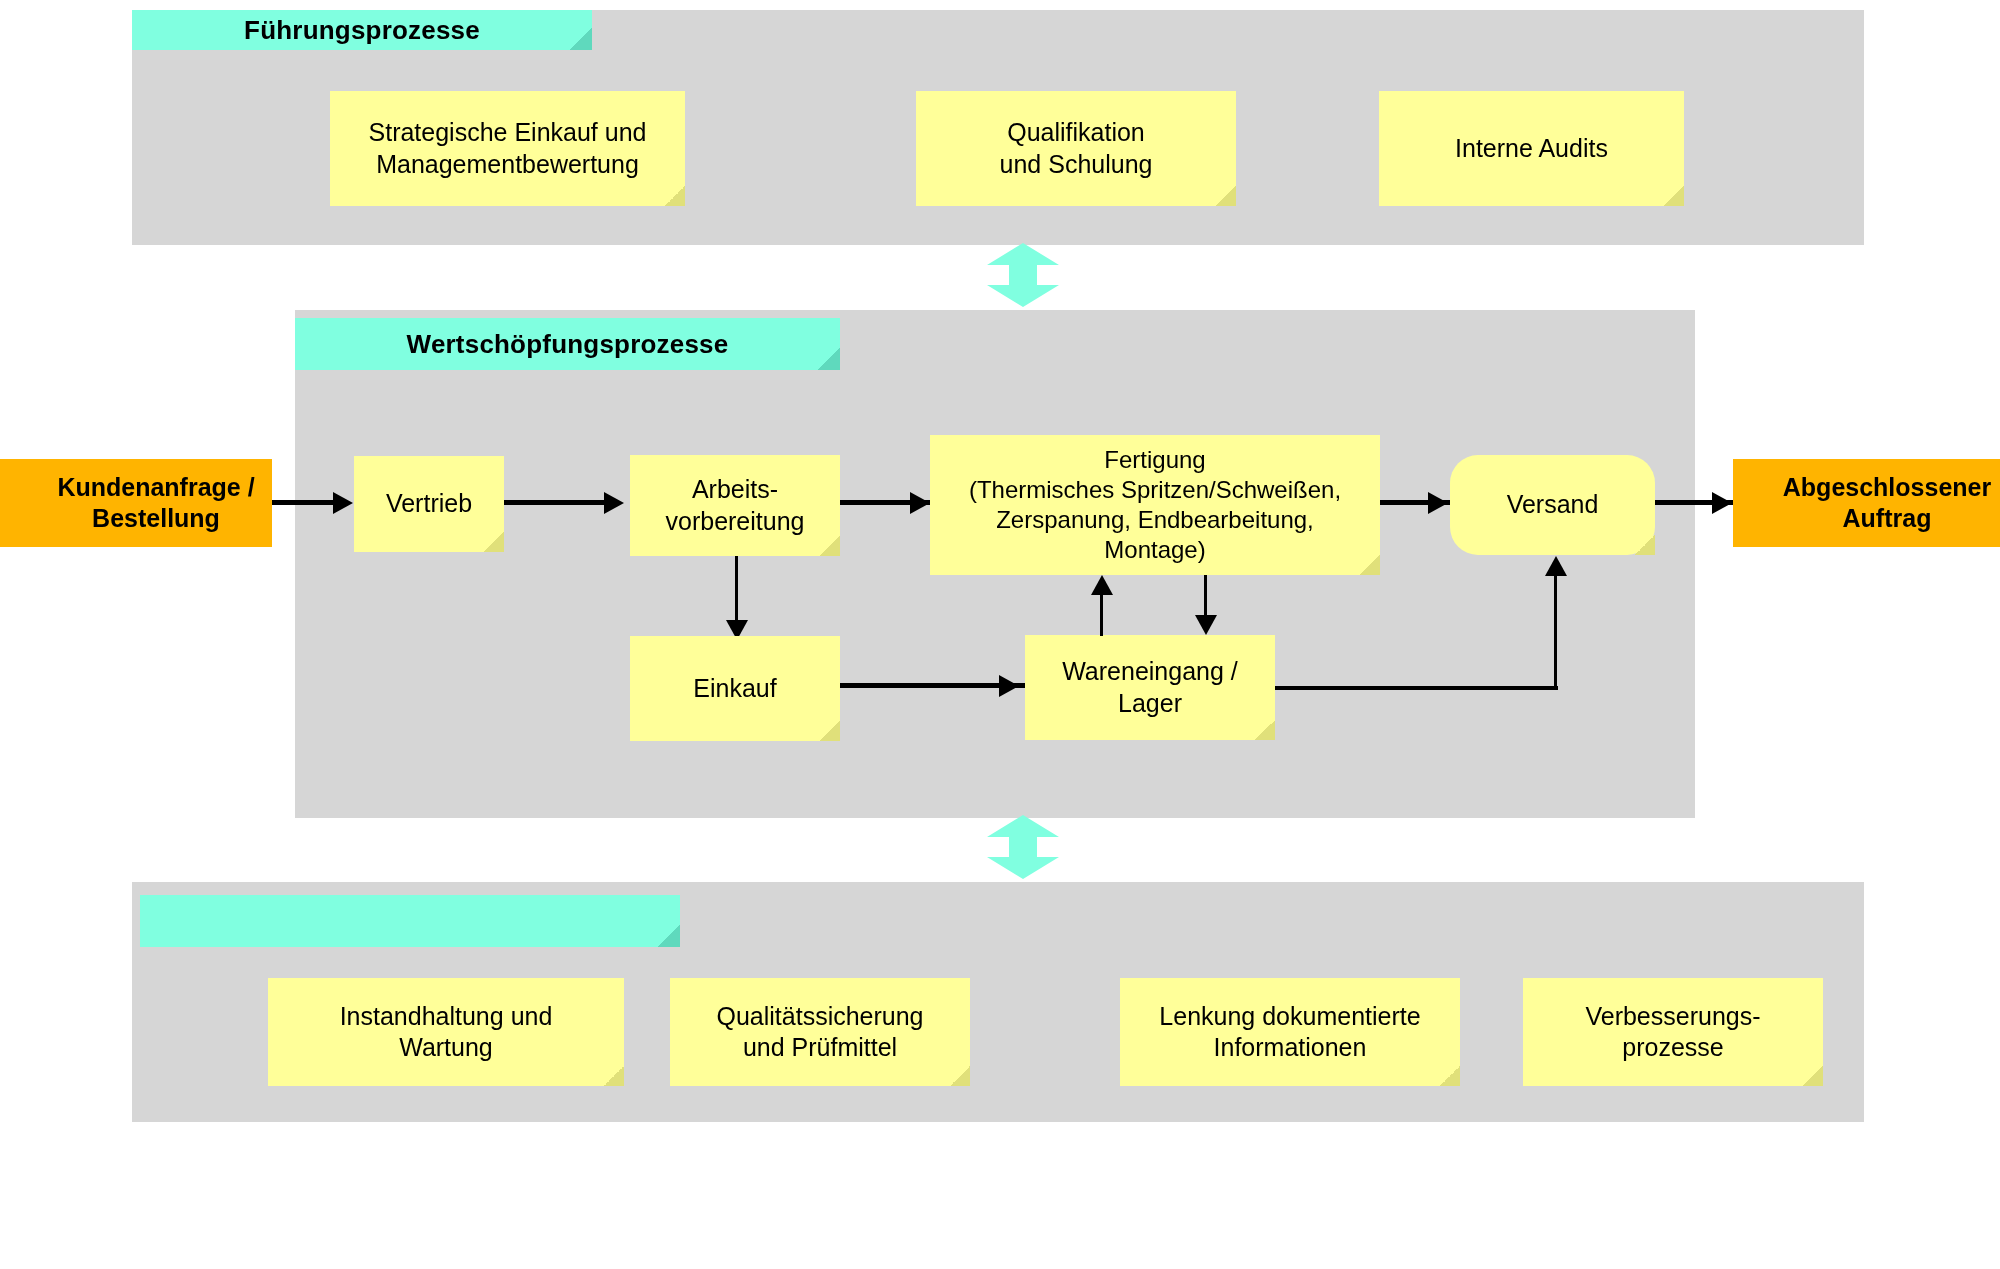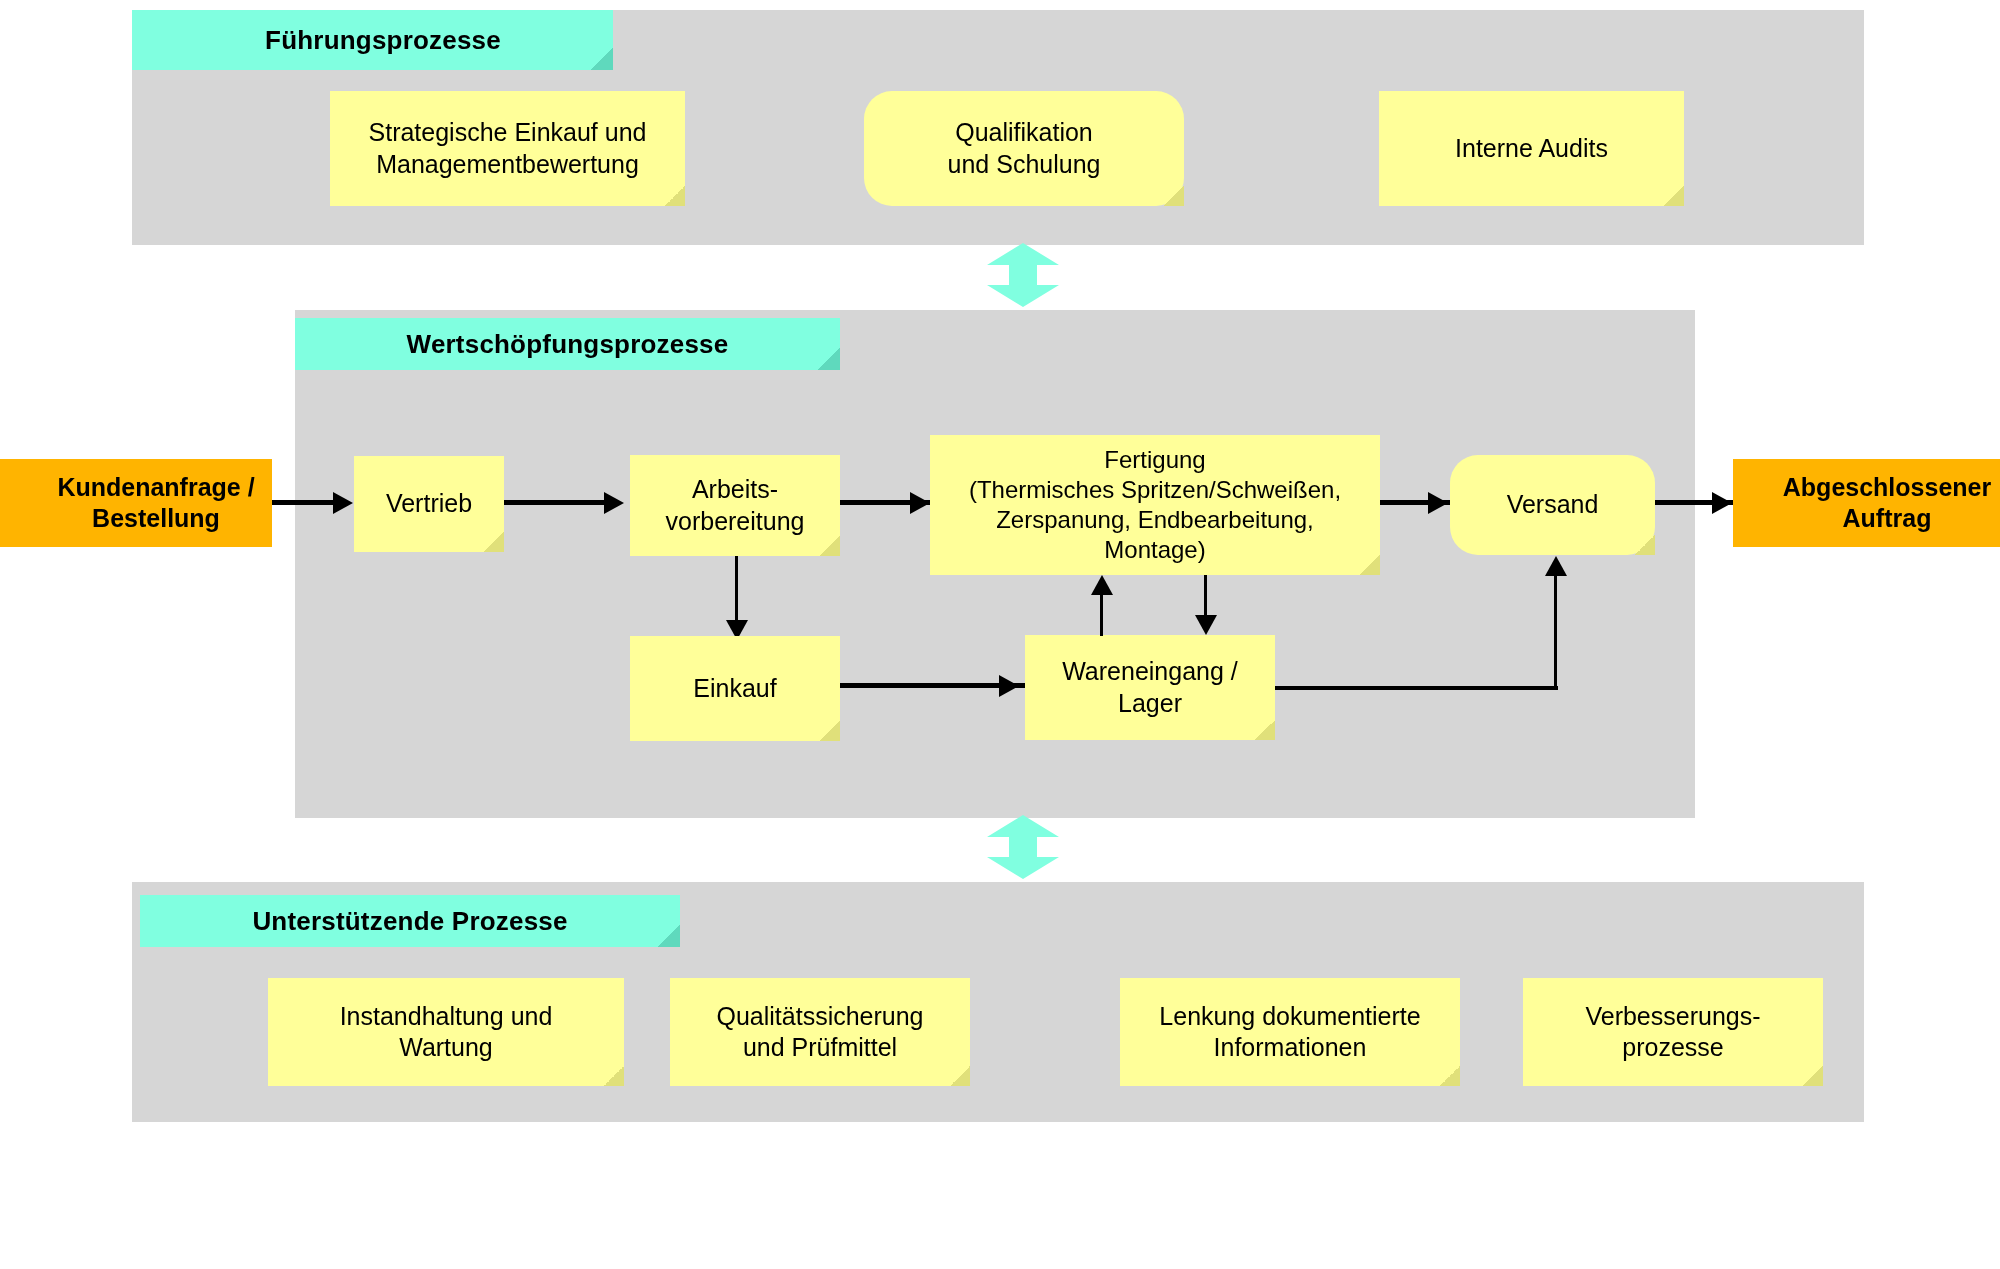--- a/index.html
+++ b/index.html
@@ -43,32 +43,32 @@
         border-left:11px solid transparent;border-right:11px solid transparent;
         border-top:20px solid #000;}
 
   .dblarrow{position:absolute;}
 </style>
 </head>
 <body>
 
 <div class="band" style="left:132px;top:10px;width:1732px;height:235px;"></div>
 
-<div class="banner" style="left:132px;top:10px;width:460px;height:60px;padding-left:21px;">
+<div class="banner" style="left:132px;top:10px;width:460px;height:40px;">
   <span class="lbl">Führungsprozesse</span>
   <span class="fold"></span>
 </div>
 
 <div class="note" style="left:330px;top:91px;width:355px;height:115px;">
   <span class="txt">Strategische Einkauf und
 Managementbewertung</span>
   <span class="fold"></span>
 </div>
 
-<div class="note" style="left:864px;top:91px;width:320px;height:115px;border-radius:28px;">
+<div class="note" style="left:916px;top:91px;width:320px;height:115px;">
   <span class="txt">Qualifikation
 und Schulung</span>
   <span class="fold"></span>
 </div>
 
 <div class="note" style="left:1379px;top:91px;width:305px;height:115px;">
   <span class="txt">Interne Audits</span>
   <span class="fold"></span>
 </div>
 
@@ -163,21 +163,20 @@
 
 <div class="dblarrow" style="left:985px;top:815px;width:76px;height:64px;">
   <svg width="76" height="64" viewBox="0 0 76 64">
     <polygon points="38,0 74,22 52,22 52,42 74,42 38,64 2,42 24,42 24,22 2,22" fill="#80ffe0"></polygon>
   </svg>
 </div>
 
 <div class="band" style="left:132px;top:882px;width:1732px;height:240px;"></div>
 
 <div class="banner" style="left:140px;top:895px;width:540px;height:52px;">
-  <span class="lbl">Unterstützende Prozesse</span>
   <span class="fold"></span>
 </div>
 
 <div class="note" style="left:268px;top:978px;width:356px;height:108px;">
   <span class="txt">Instandhaltung und
 Wartung</span>
   <span class="fold"></span>
 </div>
 
 <div class="note" style="left:670px;top:978px;width:300px;height:108px;">

